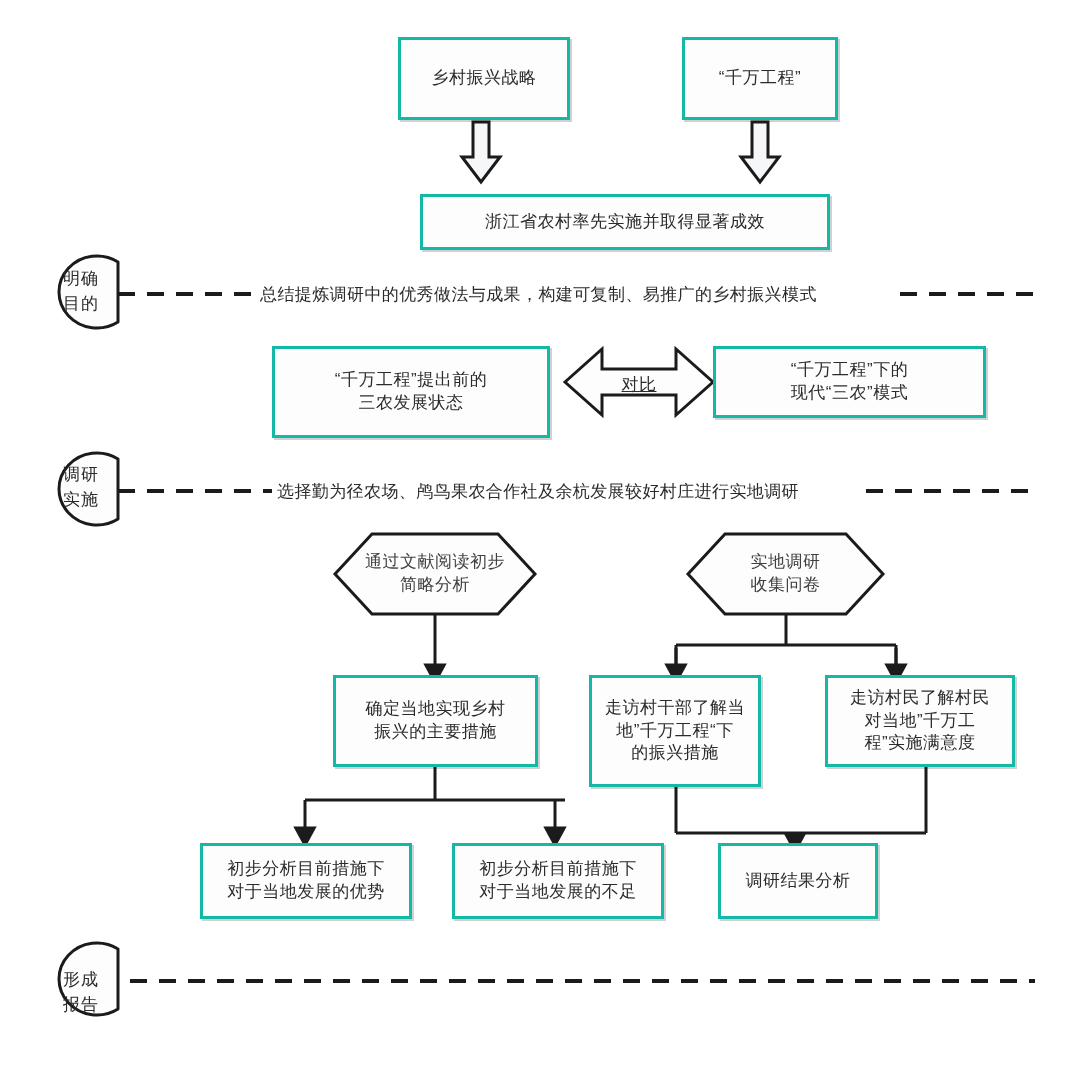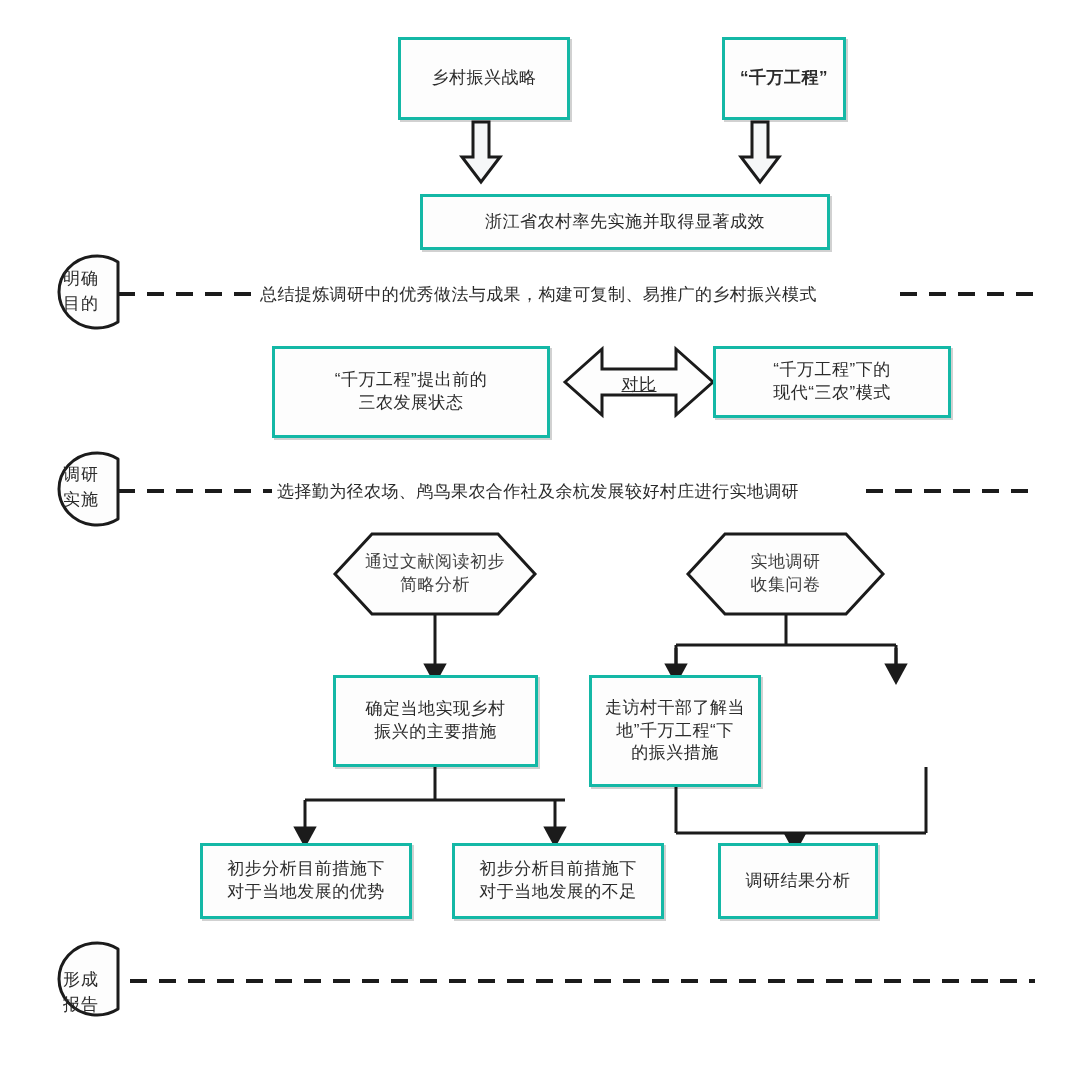--- a/index.html
+++ b/index.html
@@ -157,40 +157,40 @@
     <g>
       <path d="M118,949 L118,1009 A38,36 0 1 1 118,949 Z" fill="#fdfdfd" stroke="#1b1b1b" stroke-width="3" stroke-linejoin="round"></path>
     </g>
     <line x1="130" y1="981" x2="1035" y2="981" stroke="#1b1b1b" stroke-width="4" stroke-dasharray="17 12"></line>
   </svg>
 
   <div class="node" style="left:398px; top:37px; width:172px; height:83px;">
     <span>乡村振兴战略</span>
   </div>
 
-  <div class="node" style="left:722px; top:37px; width:124px; height:83px;font-weight:bold;">
+  <div class="node" style="left:682px; top:37px; width:156px; height:83px;">
     <span>“千万工程”</span>
   </div>
 
   <div class="node" style="left:420px; top:194px; width:410px; height:56px;">
     <span>浙江省农村率先实施并取得显著成效</span>
   </div>
 
   <div class="stage-name" style="left:44px; top:262px; width:74px; height:60px;">
     <span>明确
 目的</span>
   </div>
   <div class="stage-text" style="left:258px; top:283px;text-align:right;">总结提炼调研中的优秀做法与成果，构建可复制、易推广的乡村振兴模式</div>
 
   <div class="node" style="left:272px; top:346px; width:278px; height:92px;">
     <span>“千万工程”提出前的
 三农发展状态</span>
   </div>
 
-  <div class="node" style="left:713px; top:346px; width:238px; height:72px;">
+  <div class="node" style="left:713px; top:346px; width:273px; height:72px;">
     <span>“千万工程”下的
 现代“三农”模式</span>
   </div>
 
   <div class="cmp-text" style="left:604px; top:373px; width:70px; text-align:center;">对比</div>
 
   <div class="stage-name" style="left:44px; top:459px; width:74px; height:60px;font-family:Liberation Mono, monospace;">
     <span>调研
 实施</span>
   </div>
@@ -210,20 +210,25 @@
     <span>确定当地实现乡村
 振兴的主要措施</span>
   </div>
 
   <div class="node" style="left:589px; top:675px; width:172px; height:112px;">
     <span>走访村干部了解当
 地”千万工程“下
 的振兴措施</span>
   </div>
 
+  <div class="node" style="left:825px; top:675px; width:190px; height:92px;">
+    <span>走访村民了解村民
+对当地”千万工
+程”实施满意度</span>
+  </div>
 
   <div class="node" style="left:200px; top:843px; width:212px; height:76px;">
     <span>初步分析目前措施下
 对于当地发展的优势</span>
   </div>
 
   <div class="node" style="left:452px; top:843px; width:212px; height:76px;">
     <span>初步分析目前措施下
 对于当地发展的不足</span>
   </div>

